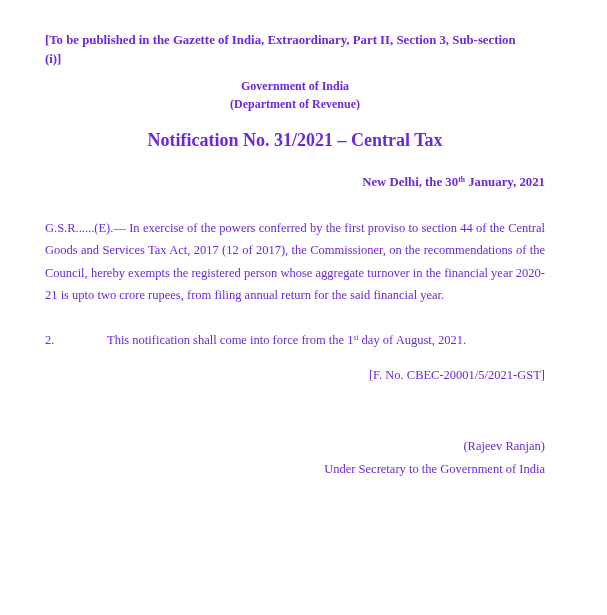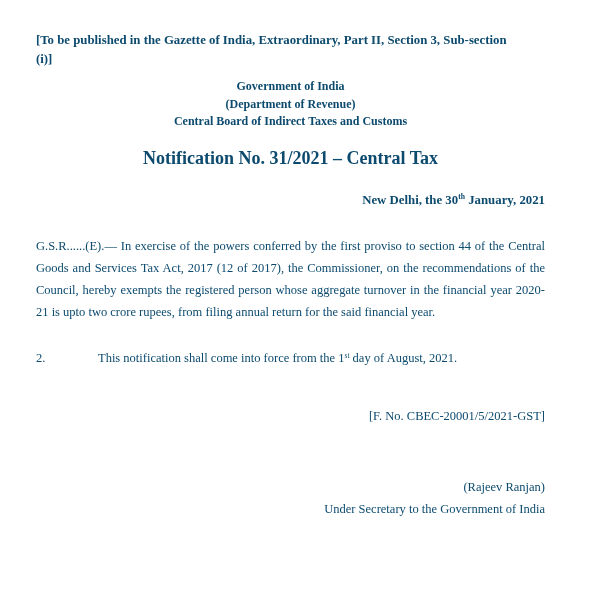--- a/index.html
+++ b/index.html
@@ -5,23 +5,23 @@
   html, body {
     margin: 0;
     padding: 0;
     background: #ffffff;
   }
   .page {
     position: relative;
     width: 607px;
     height: 615px;
     box-sizing: border-box;
-    padding: 31px 62px 0 36px;
+    padding: 31px 62px 0 45px;
     background: #ffffff;
-    color: #0c4a6e;
+    color: #6d28d9;
     font-family: "Liberation Serif", serif;
     font-size: 12.5px;
     overflow: hidden;
   }
   .gazette-heading {
     font-weight: bold;
     line-height: 19px;
     font-size: 12.8px;
   }
   .gazette-heading .gz-line1 { white-space: nowrap; }
@@ -53,21 +53,21 @@
   }
   .clause2 {
     margin-top: 23px;
     line-height: 22.3px;
   }
   .clause2 .clause-num {
     display: inline-block;
     width: 62px;
   }
   .file-number {
-    margin-top: 38px;
+    margin-top: 15px;
     text-align: right;
     line-height: 18px;
   }
   .signature {
     margin-top: 51px;
     text-align: right;
     line-height: 22.3px;
   }
   sup {
     font-size: 0.6em;
@@ -83,21 +83,20 @@
 <div class="page">
 
   <div class="gazette-heading">
     <div class="gz-line1">[To be published in the Gazette of India, Extraordinary, Part II, Section 3, Sub-section</div>
     <div class="gz-line2">(i)]</div>
   </div>
 
   <div class="letterhead">
     <div>Government of India</div>
     <div>(Department of Revenue)</div>
-    <div>Central Board of Indirect Taxes and Customs</div>
   </div>
 
   <div class="notification-title">Notification No. 31/2021 – Central Tax</div>
 
   <div class="dateline"><span>New Delhi, the 30</span><sup>th</sup><span> January, 2021</span></div>
 
   <p class="body-para">G.S.R......(E).— In exercise of the powers conferred by the first proviso to section 44 of the Central Goods and Services Tax Act, 2017 (12 of 2017), the Commissioner, on the recommendations of the Council, hereby exempts the registered person whose aggregate turnover in the financial year 2020-21 is upto two crore rupees, from filing annual return for the said financial year.</p>
 
   <div class="clause2"><span class="clause-num">2.</span><span>This notification shall come into force from the 1</span><sup>st</sup><span> day of August, 2021.</span></div>
 

